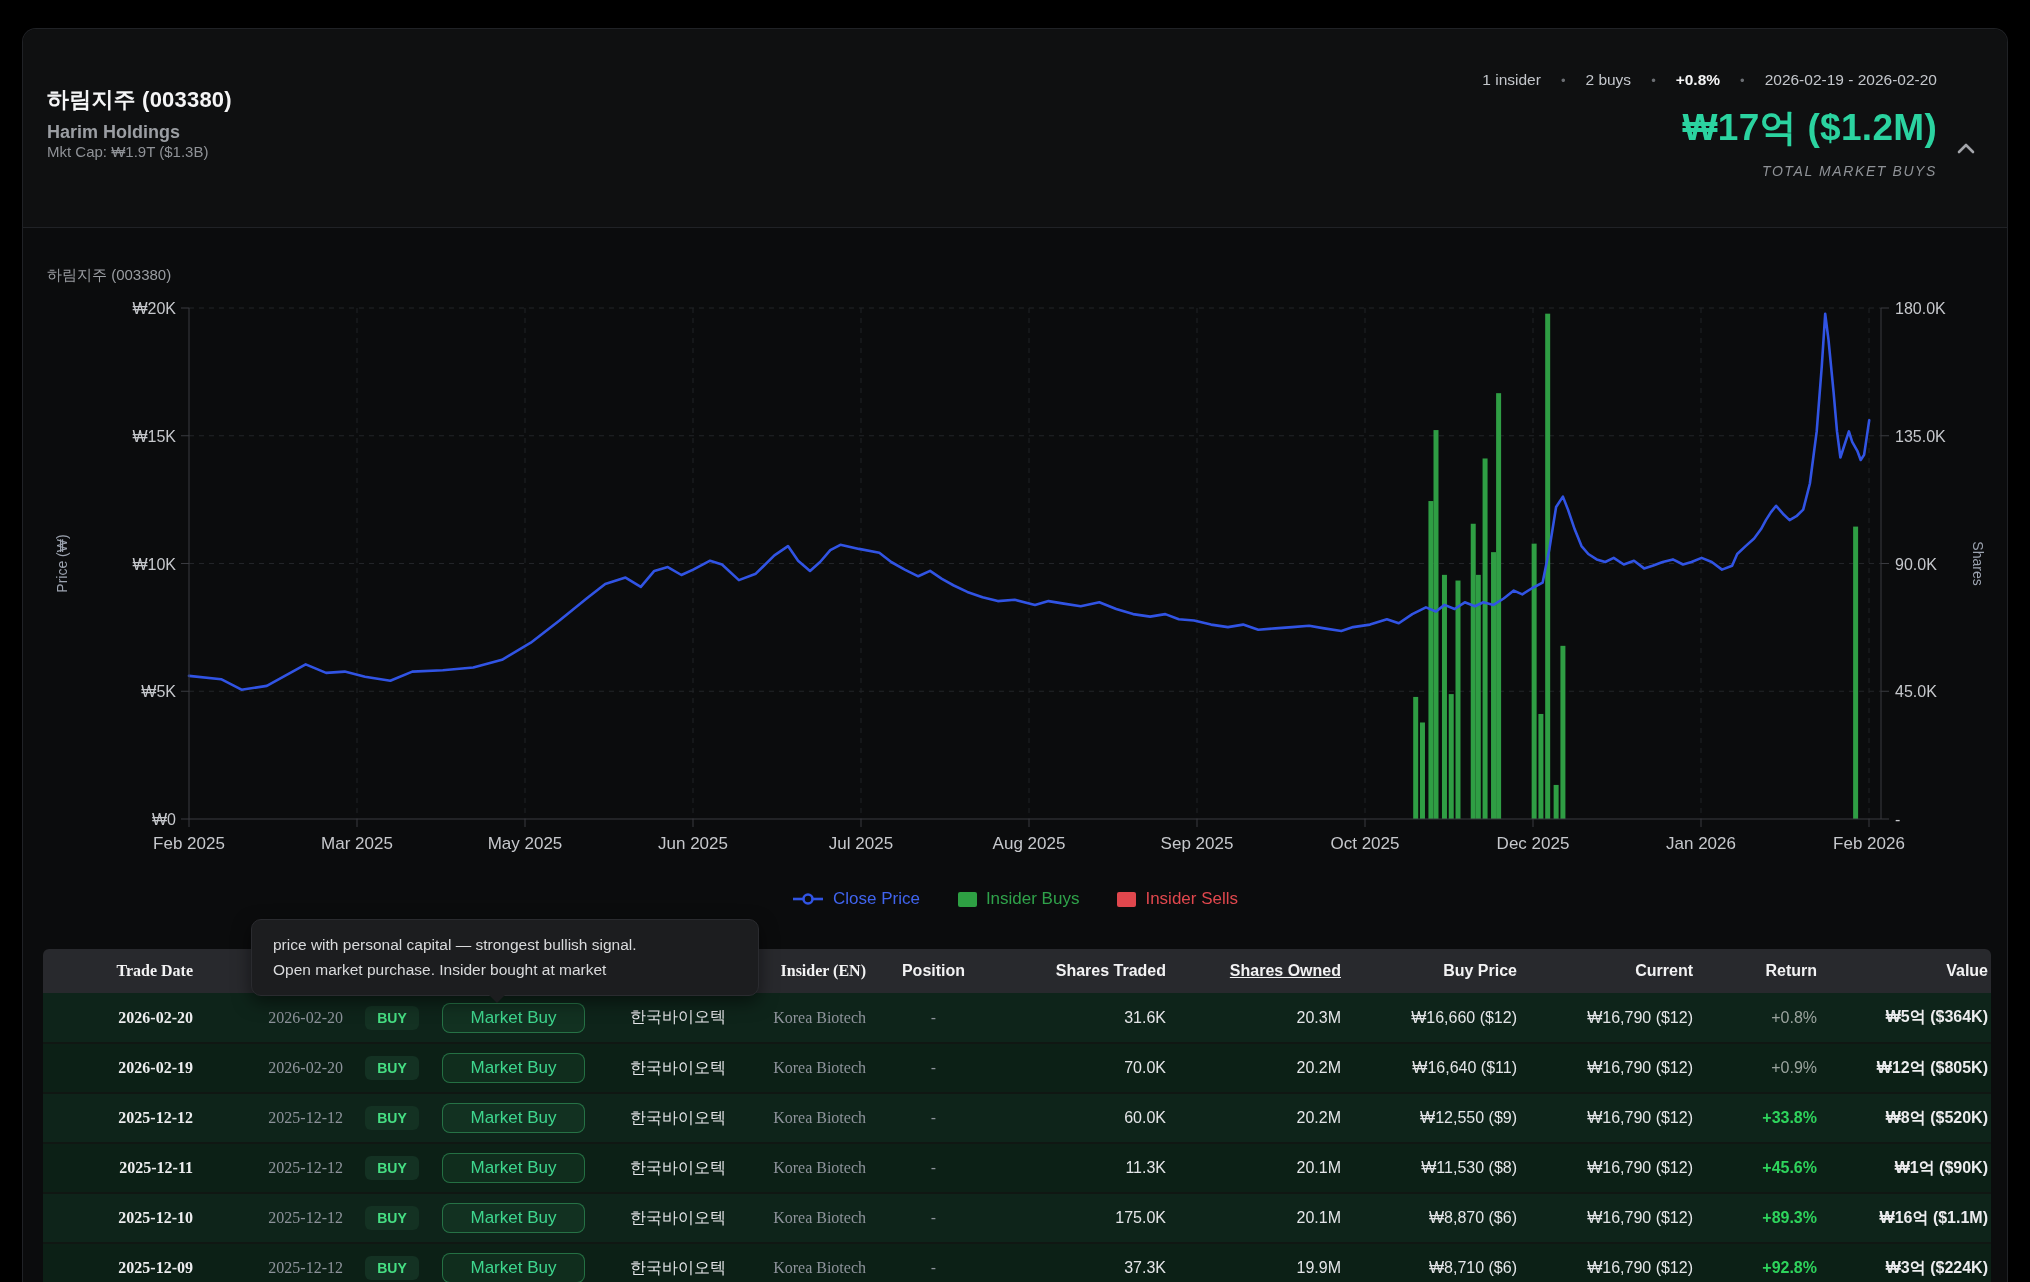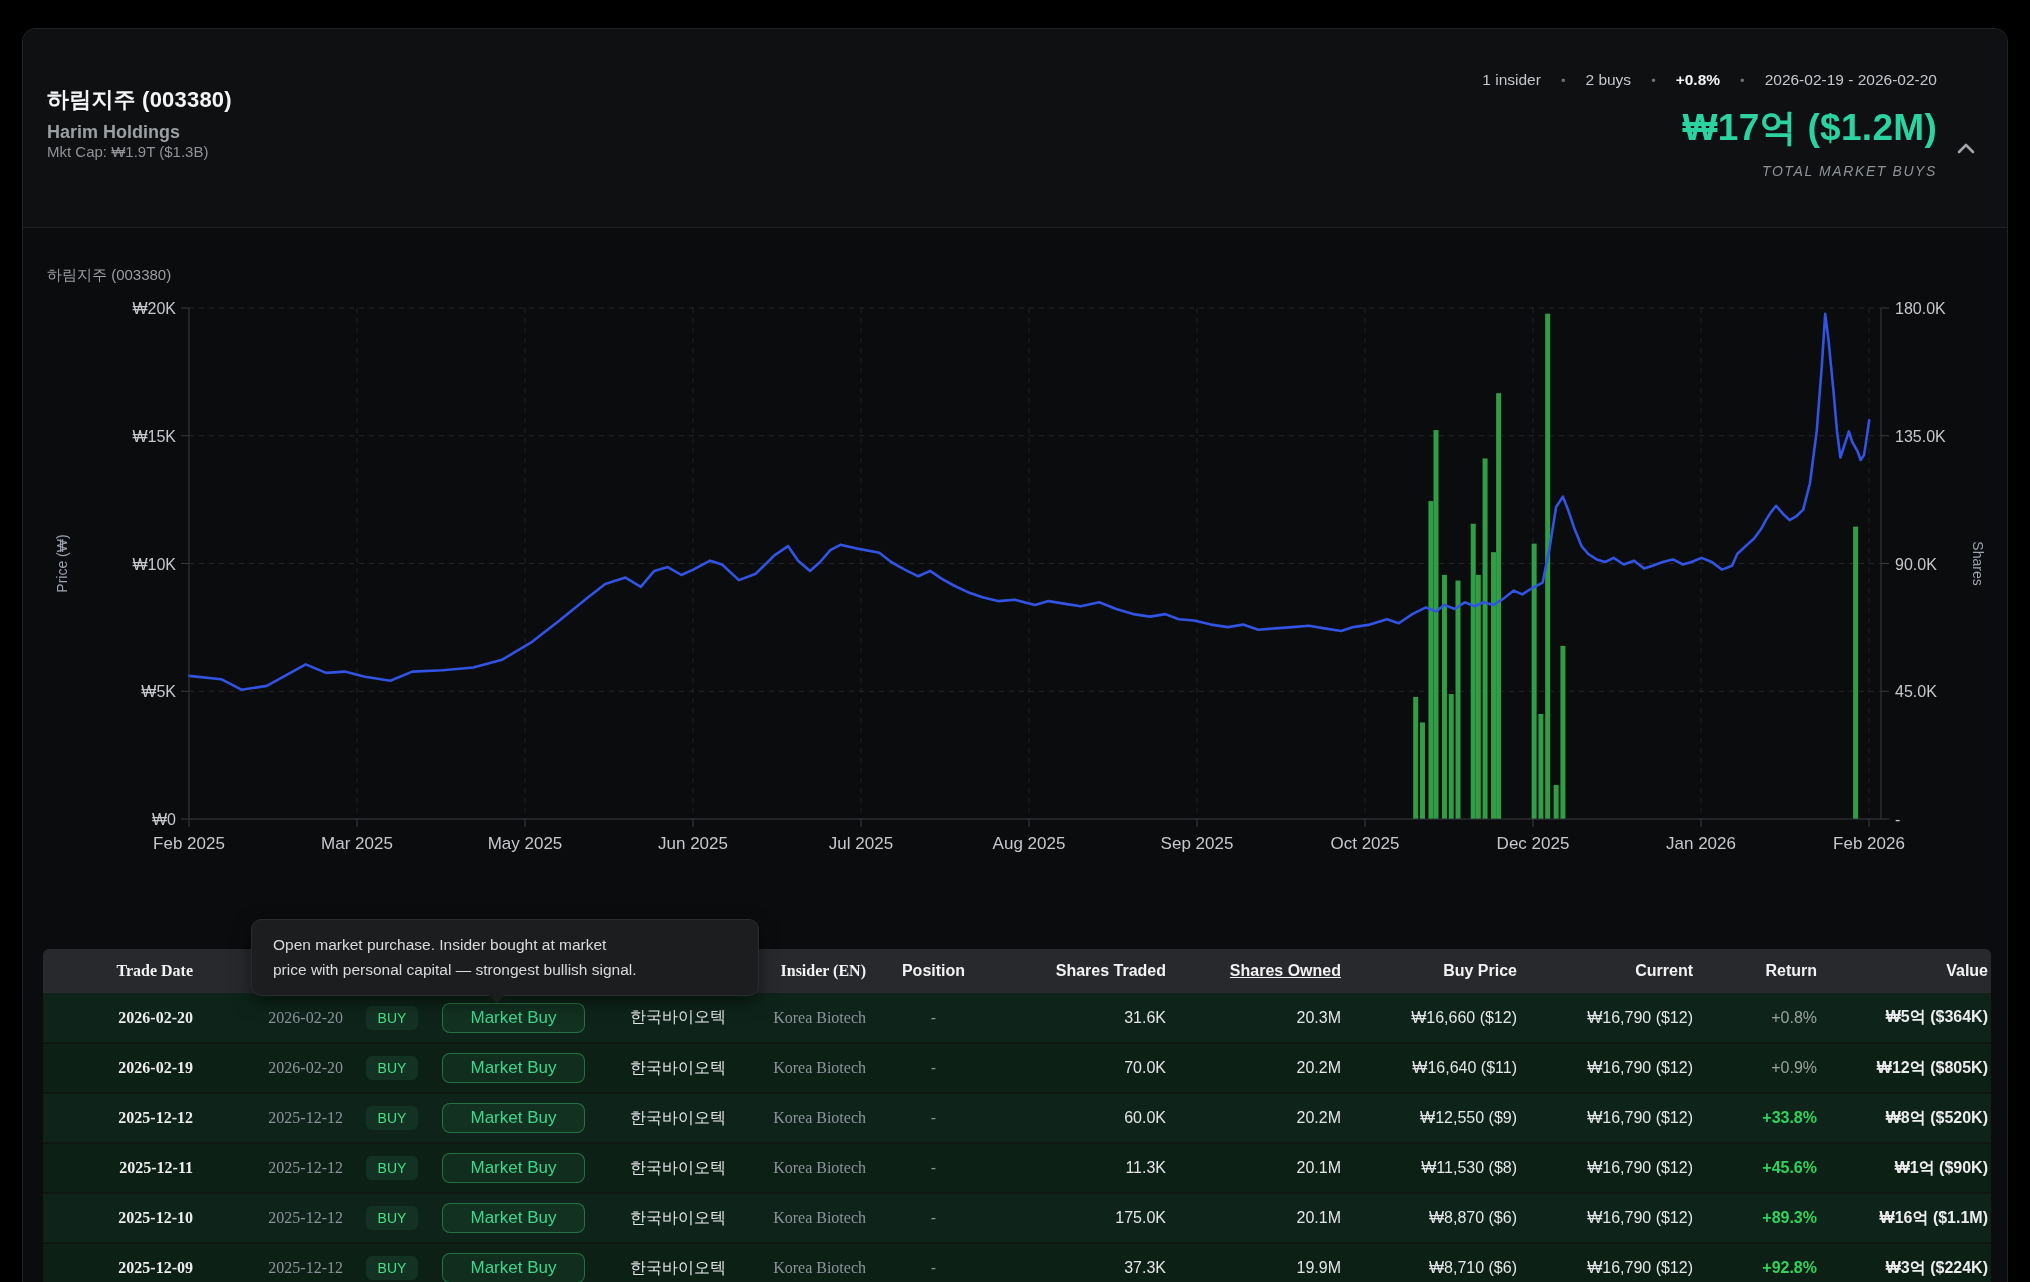--- a/index.html
+++ b/index.html
@@ -66,21 +66,21 @@
   tbody tr:nth-child(even) td { background:#0c2016; }
   .al { text-align:right; padding-left:12px;font-family:Liberation Serif, serif; }
   .ac { text-align:center; }
   .ar { text-align:right; padding-right:3px; }
   .c-white { color:#ececee; font-weight:600; }
   .c-norm  { color:#e4e5e8; }
   .c-gray  { color:#8e939b; }
   .ret-muted { color:#9aa39e; }
   .ret-green { color:#2ed45c; font-weight:600; }
   .badge-buy {
-    display:inline-block; background:#143223; color:#46df83; font-weight:400;
+    display:inline-block; background:#143223; color:#46df83; font-weight:700;
     font-size:14px; padding:4px 12px; border-radius:6px;
   }
   .badge-mkt {
     display:inline-block; background:rgba(70,223,131,.07); color:#3ed68e;
     border:1px solid rgba(70,223,131,.38); font-size:17px; padding:4px 28px;
     border-radius:8px; cursor:help;
   }
 </style>
 </head>
 <body>
@@ -188,24 +188,41 @@
       <line x1="1510" y1="591" x2="1510" y2="599" stroke="#3a3b40"></line>
       <text x="1510" y="621" fill="#c6c8cc" font-size="17" text-anchor="middle">Dec 2025</text>
       <line x1="1678" y1="591" x2="1678" y2="599" stroke="#3a3b40"></line>
       <text x="1678" y="621" fill="#c6c8cc" font-size="17" text-anchor="middle">Jan 2026</text>
       <line x1="1846" y1="591" x2="1846" y2="599" stroke="#3a3b40"></line>
       <text x="1846" y="621" fill="#c6c8cc" font-size="17" text-anchor="middle">Feb 2026</text>
       <text x="44" y="335.5" fill="#9ca3af" font-size="14" text-anchor="middle" transform="rotate(-90 44 335.5)">Price (₩)</text>
       <text x="1950" y="335.5" fill="#9ca3af" font-size="14" text-anchor="middle" transform="rotate(90 1950 335.5)">Shares</text>
     </svg>
 
+  <div class="legend" id="legend-row">
+      <span class="item">
+        <svg width="32" height="14">
+          <line x1="1" y1="7" x2="31" y2="7" stroke="#3154e4" stroke-width="2.6"></line>
+          <circle cx="16" cy="7" r="4.5" fill="#0b0c0d" stroke="#3154e4" stroke-width="2.6"></circle>
+        </svg>
+        <span style="color: rgb(64, 100, 238);">Close Price</span>
+      </span>
+      <span class="item">
+        <span class="sq" style="background: rgb(46, 160, 67);"></span>
+        <span style="color: rgb(47, 162, 74);">Insider Buys</span>
+      </span>
+      <span class="item">
+        <span class="sq" style="background: rgb(224, 71, 77);"></span>
+        <span style="color: rgb(224, 71, 77);">Insider Sells</span>
+      </span>
+    </div>
 
   <div class="tip">
+    <div>price with personal capital — strongest bullish signal.</div>
     <div>Open market purchase. Insider bought at market</div>
-    <div>price with personal capital — strongest bullish signal.</div>
     <div class="arrow"></div>
   </div>
 
   <div class="tbl">
     <table>
       <thead>
           <tr id="thead-row">
             <th class="al" style="width: 150px;">Trade Date</th>
             <th class="al" style="width: 150px;">Filing Date</th>
             <th class="ac" style="width: 98px;"></th>

